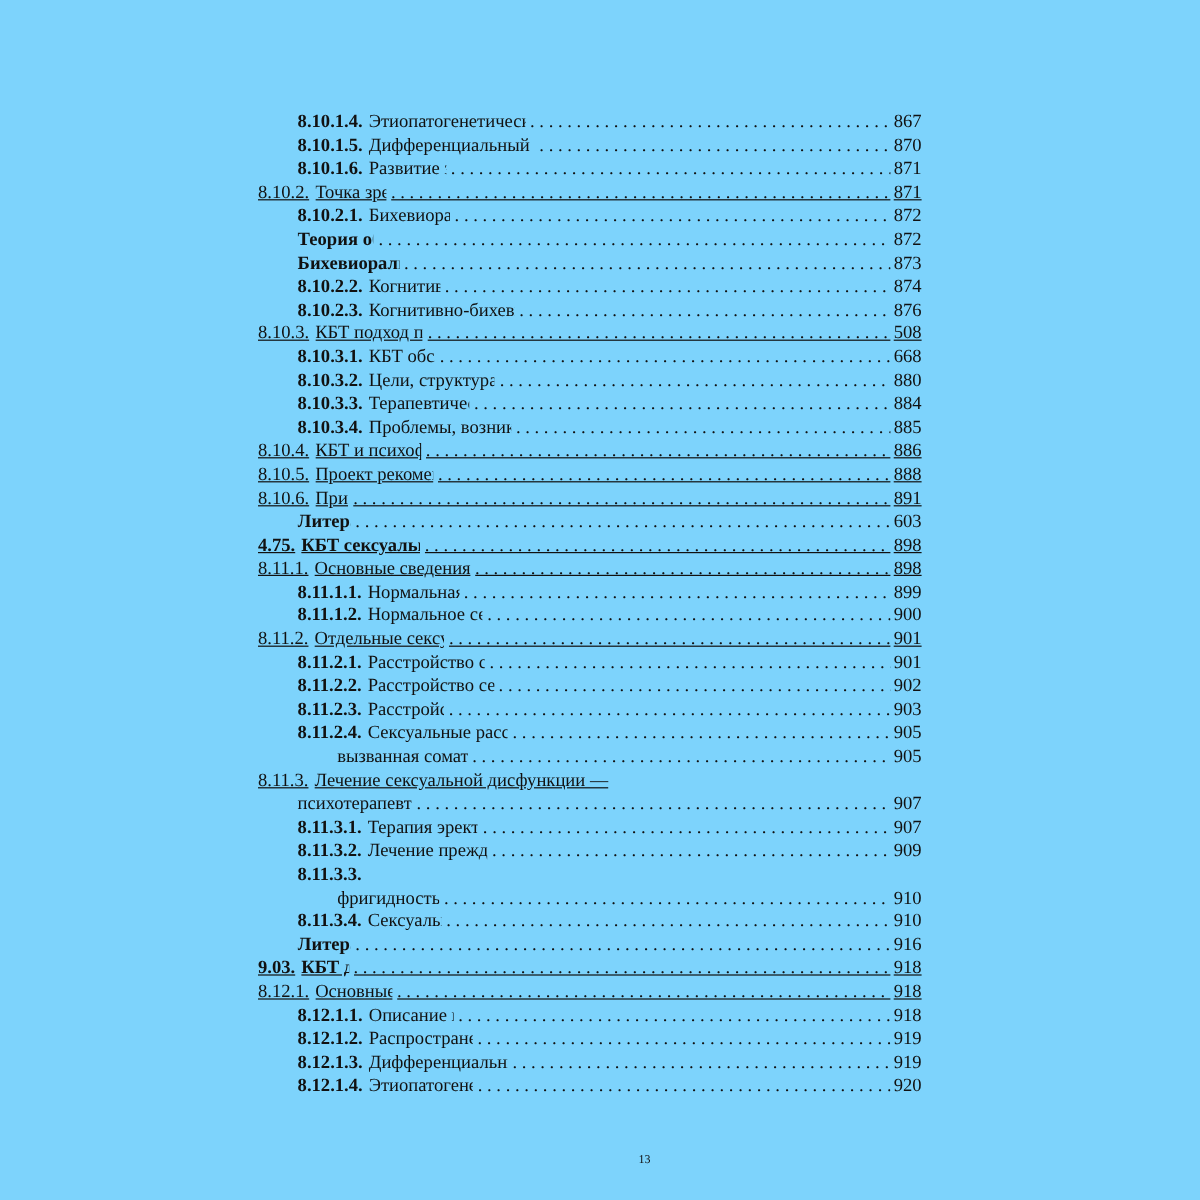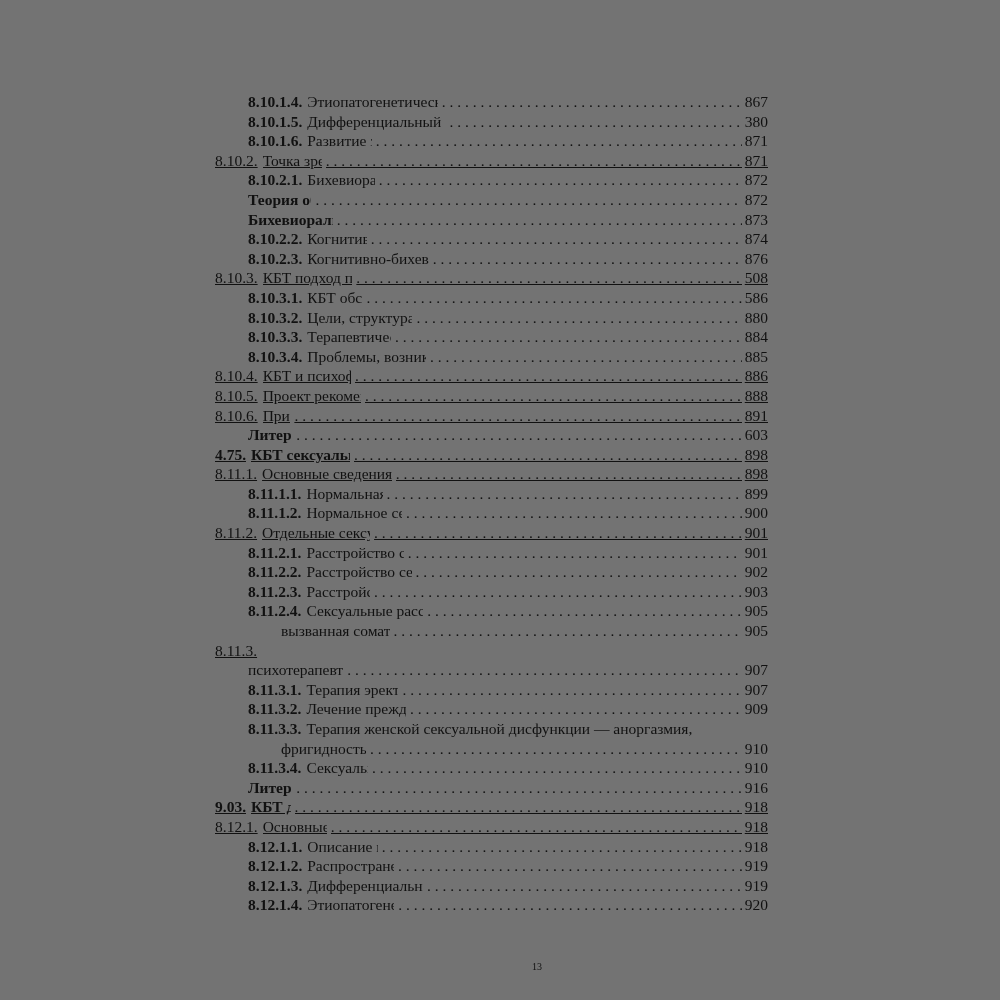--- a/index.html
+++ b/index.html
@@ -11,21 +11,21 @@
     height: 1000px;
     background: #ffffff;
     font-family: "Liberation Serif", "DejaVu Serif", serif;
     color: #111111;
     position: relative;
     overflow: hidden;
   }
   .page {
     position: absolute;
     inset: 0;
-    background: #737373;
+    background: #7dd3fc;
   }
   .toc {
     position: absolute;
     top: 92px;
     left: 215px;
     width: 553px;
     font-size: 15.5px;
   }
   .row {
     display: flex;
@@ -79,21 +79,21 @@
       <div class="row indent-1">
     <span class="num b">8.10.1.4.</span>
     <span class="text">Этиопатогенетические факторы и модели зависимости</span>
     <span class="leader"></span>
     <span class="pagenum">867</span>
   </div>
       <div class="row indent-1">
     <span class="num b">8.10.1.5.</span>
     <span class="text">Дифференциальный диагноз и коморбидность зависимости</span>
     <span class="leader"></span>
-    <span class="pagenum">380</span>
+    <span class="pagenum">870</span>
   </div>
       <div class="row indent-1">
     <span class="num b">8.10.1.6.</span>
     <span class="text">Развитие зависимости</span>
     <span class="leader"></span>
     <span class="pagenum">871</span>
   </div>
       <div class="row indent-0">
     <span class="num">8.10.2.</span>
     <span class="text">Точка зрения КБТ</span>
@@ -133,21 +133,21 @@
       <div class="row indent-0">
     <span class="num">8.10.3.</span>
     <span class="text">КБТ подход при зависимости</span>
     <span class="leader"></span>
     <span class="pagenum">508</span>
   </div>
       <div class="row indent-1">
     <span class="num b">8.10.3.1.</span>
     <span class="text">КБТ обследование</span>
     <span class="leader"></span>
-    <span class="pagenum">586</span>
+    <span class="pagenum">668</span>
   </div>
       <div class="row indent-1">
     <span class="num b">8.10.3.2.</span>
     <span class="text">Цели, структура сеанса и лечебный план</span>
     <span class="leader"></span>
     <span class="pagenum">880</span>
   </div>
       <div class="row indent-1">
     <span class="num b">8.10.3.3.</span>
     <span class="text">Терапевтические интервенции</span>
@@ -239,20 +239,21 @@
     <span class="pagenum">905</span>
   </div>
       <div class="row indent-2">
 
     <span class="text">вызванная соматическим заболеванием</span>
     <span class="leader"></span>
     <span class="pagenum">905</span>
   </div>
       <div class="row indent-0">
     <span class="num">8.11.3.</span>
+    <span class="text">Лечение сексуальной дисфункции —</span>
 
   </div>
       <div class="row indent-1">
 
     <span class="text">психотерапевтические методы</span>
     <span class="leader"></span>
     <span class="pagenum">907</span>
   </div>
       <div class="row indent-1">
     <span class="num b">8.11.3.1.</span>
@@ -261,21 +262,20 @@
     <span class="pagenum">907</span>
   </div>
       <div class="row indent-1">
     <span class="num b">8.11.3.2.</span>
     <span class="text">Лечение преждевременной эякуляции</span>
     <span class="leader"></span>
     <span class="pagenum">909</span>
   </div>
       <div class="row indent-1">
     <span class="num b">8.11.3.3.</span>
-    <span class="text">Терапия женской сексуальной дисфункции — аноргазмия,</span>
 
   </div>
       <div class="row indent-2">
 
     <span class="text">фригидность и аверсивность</span>
     <span class="leader"></span>
     <span class="pagenum">910</span>
   </div>
       <div class="row indent-1">
     <span class="num b">8.11.3.4.</span>

